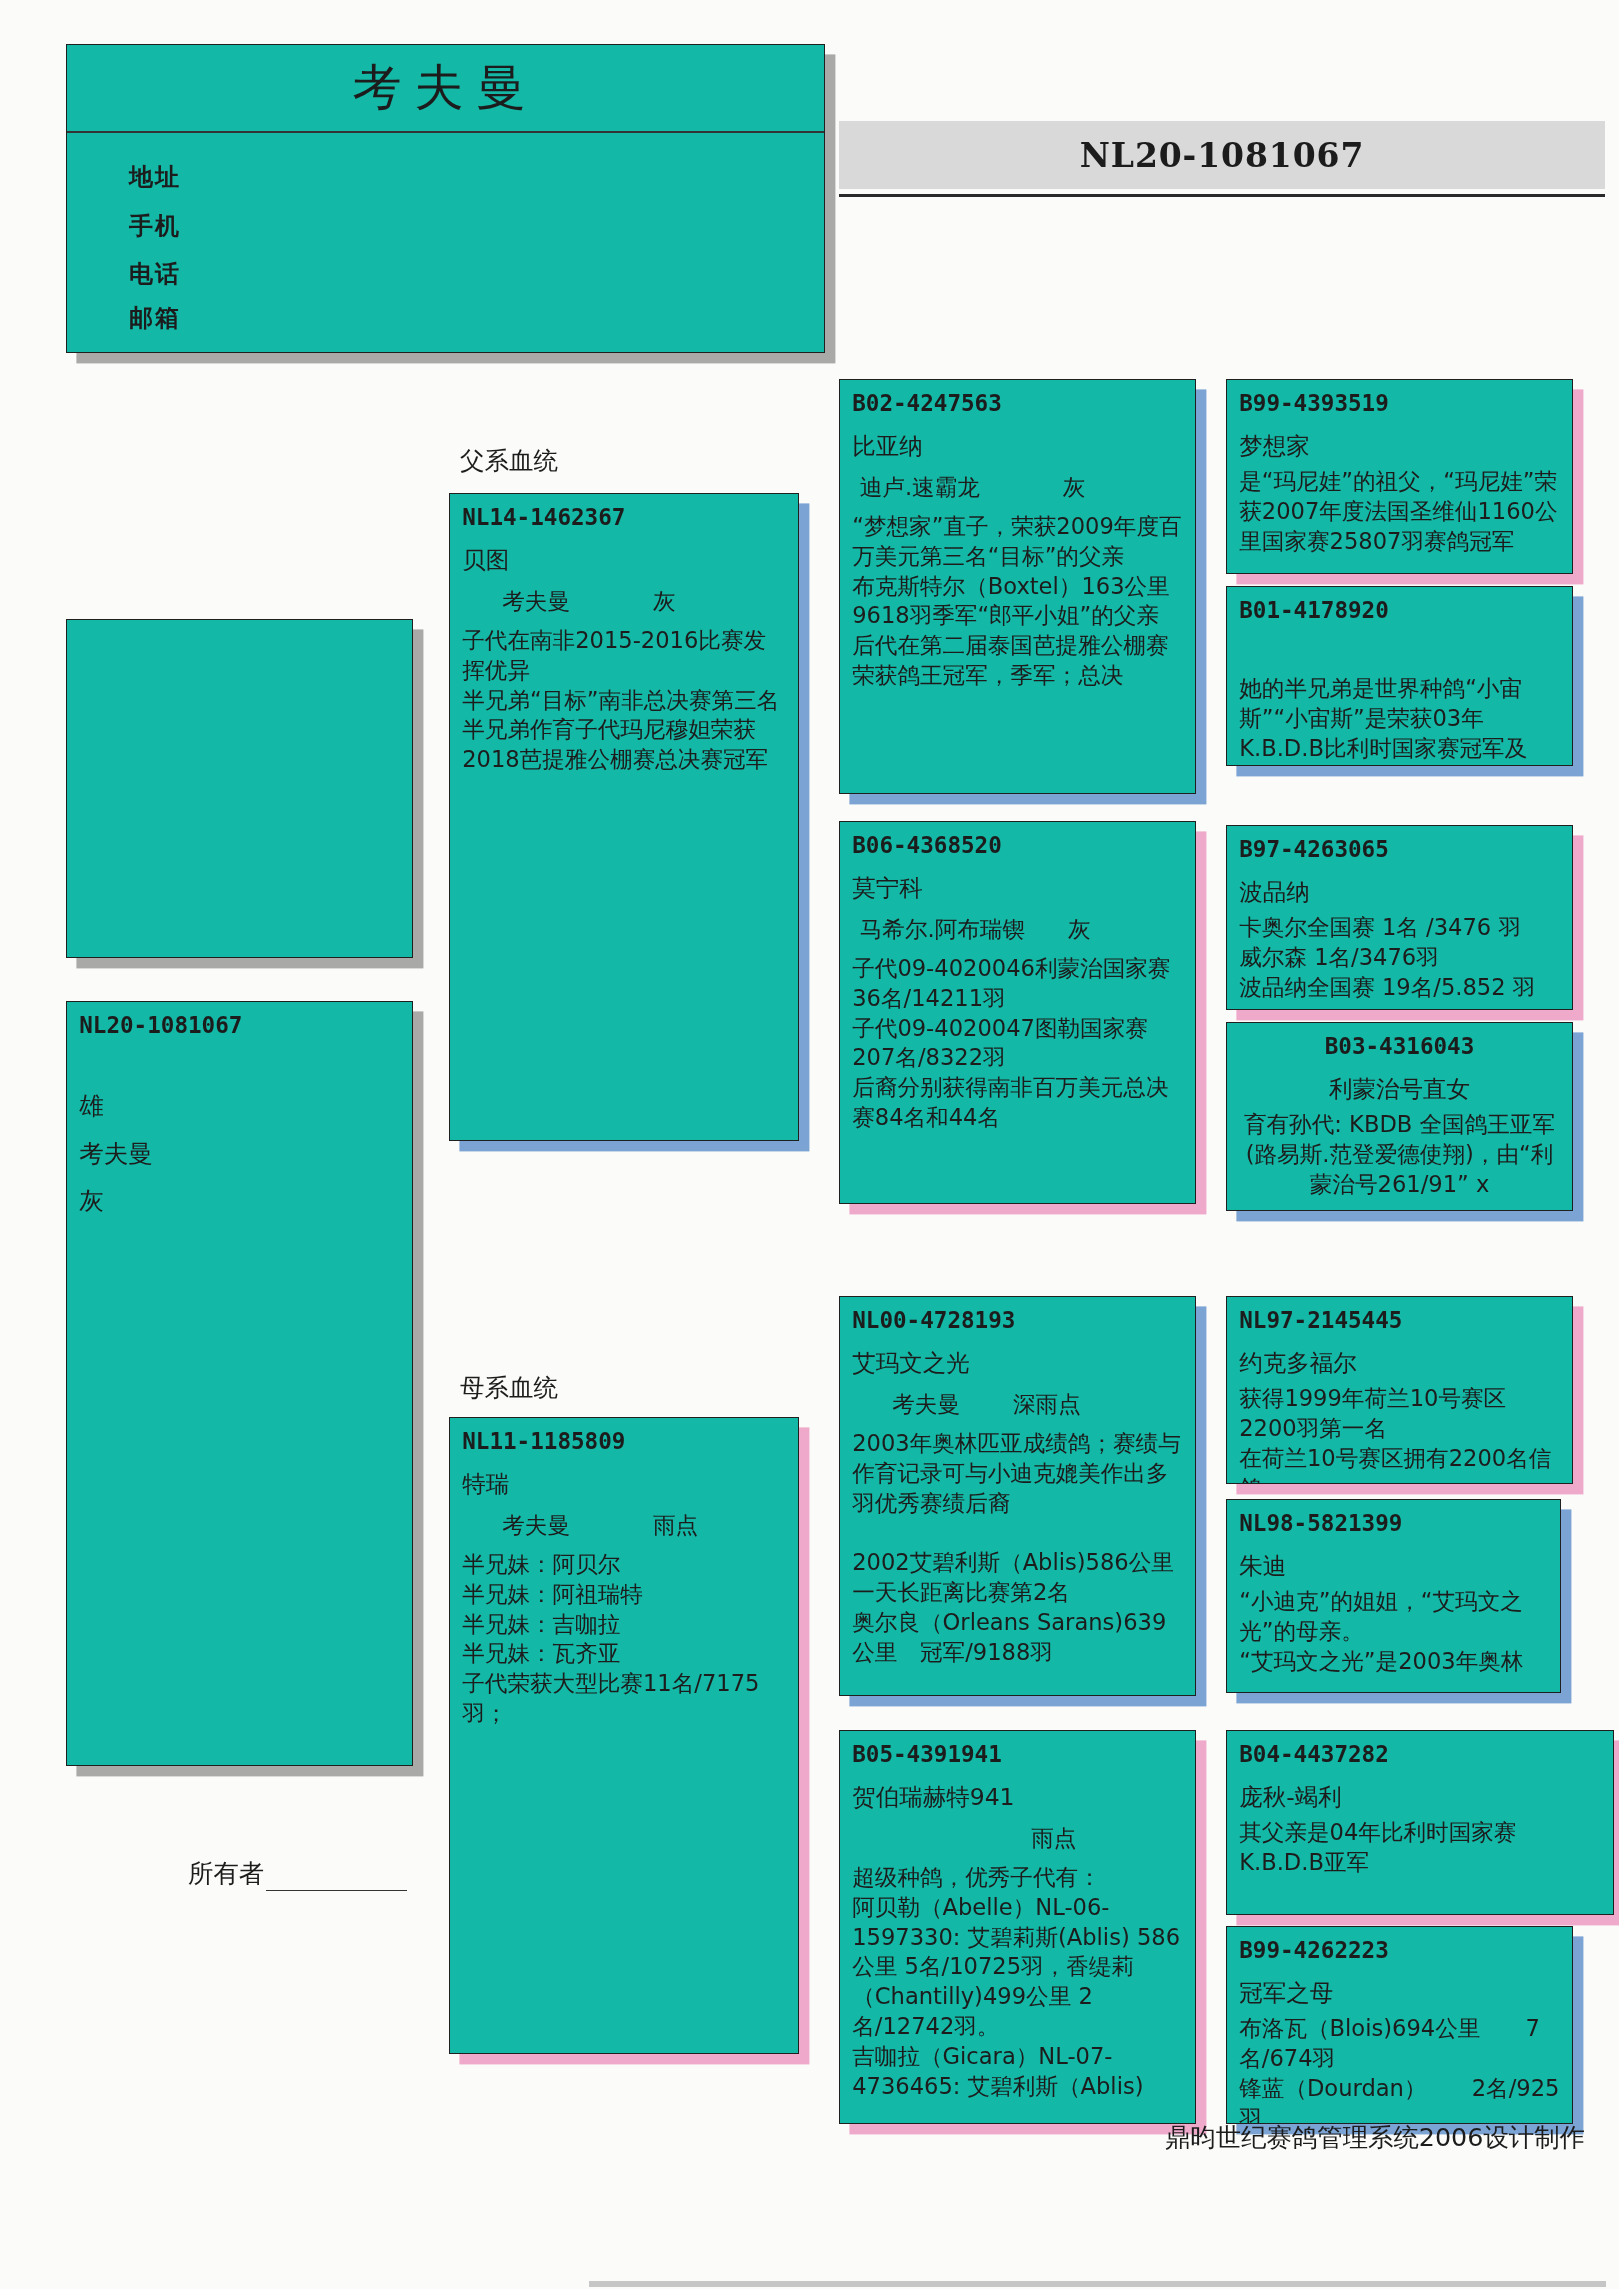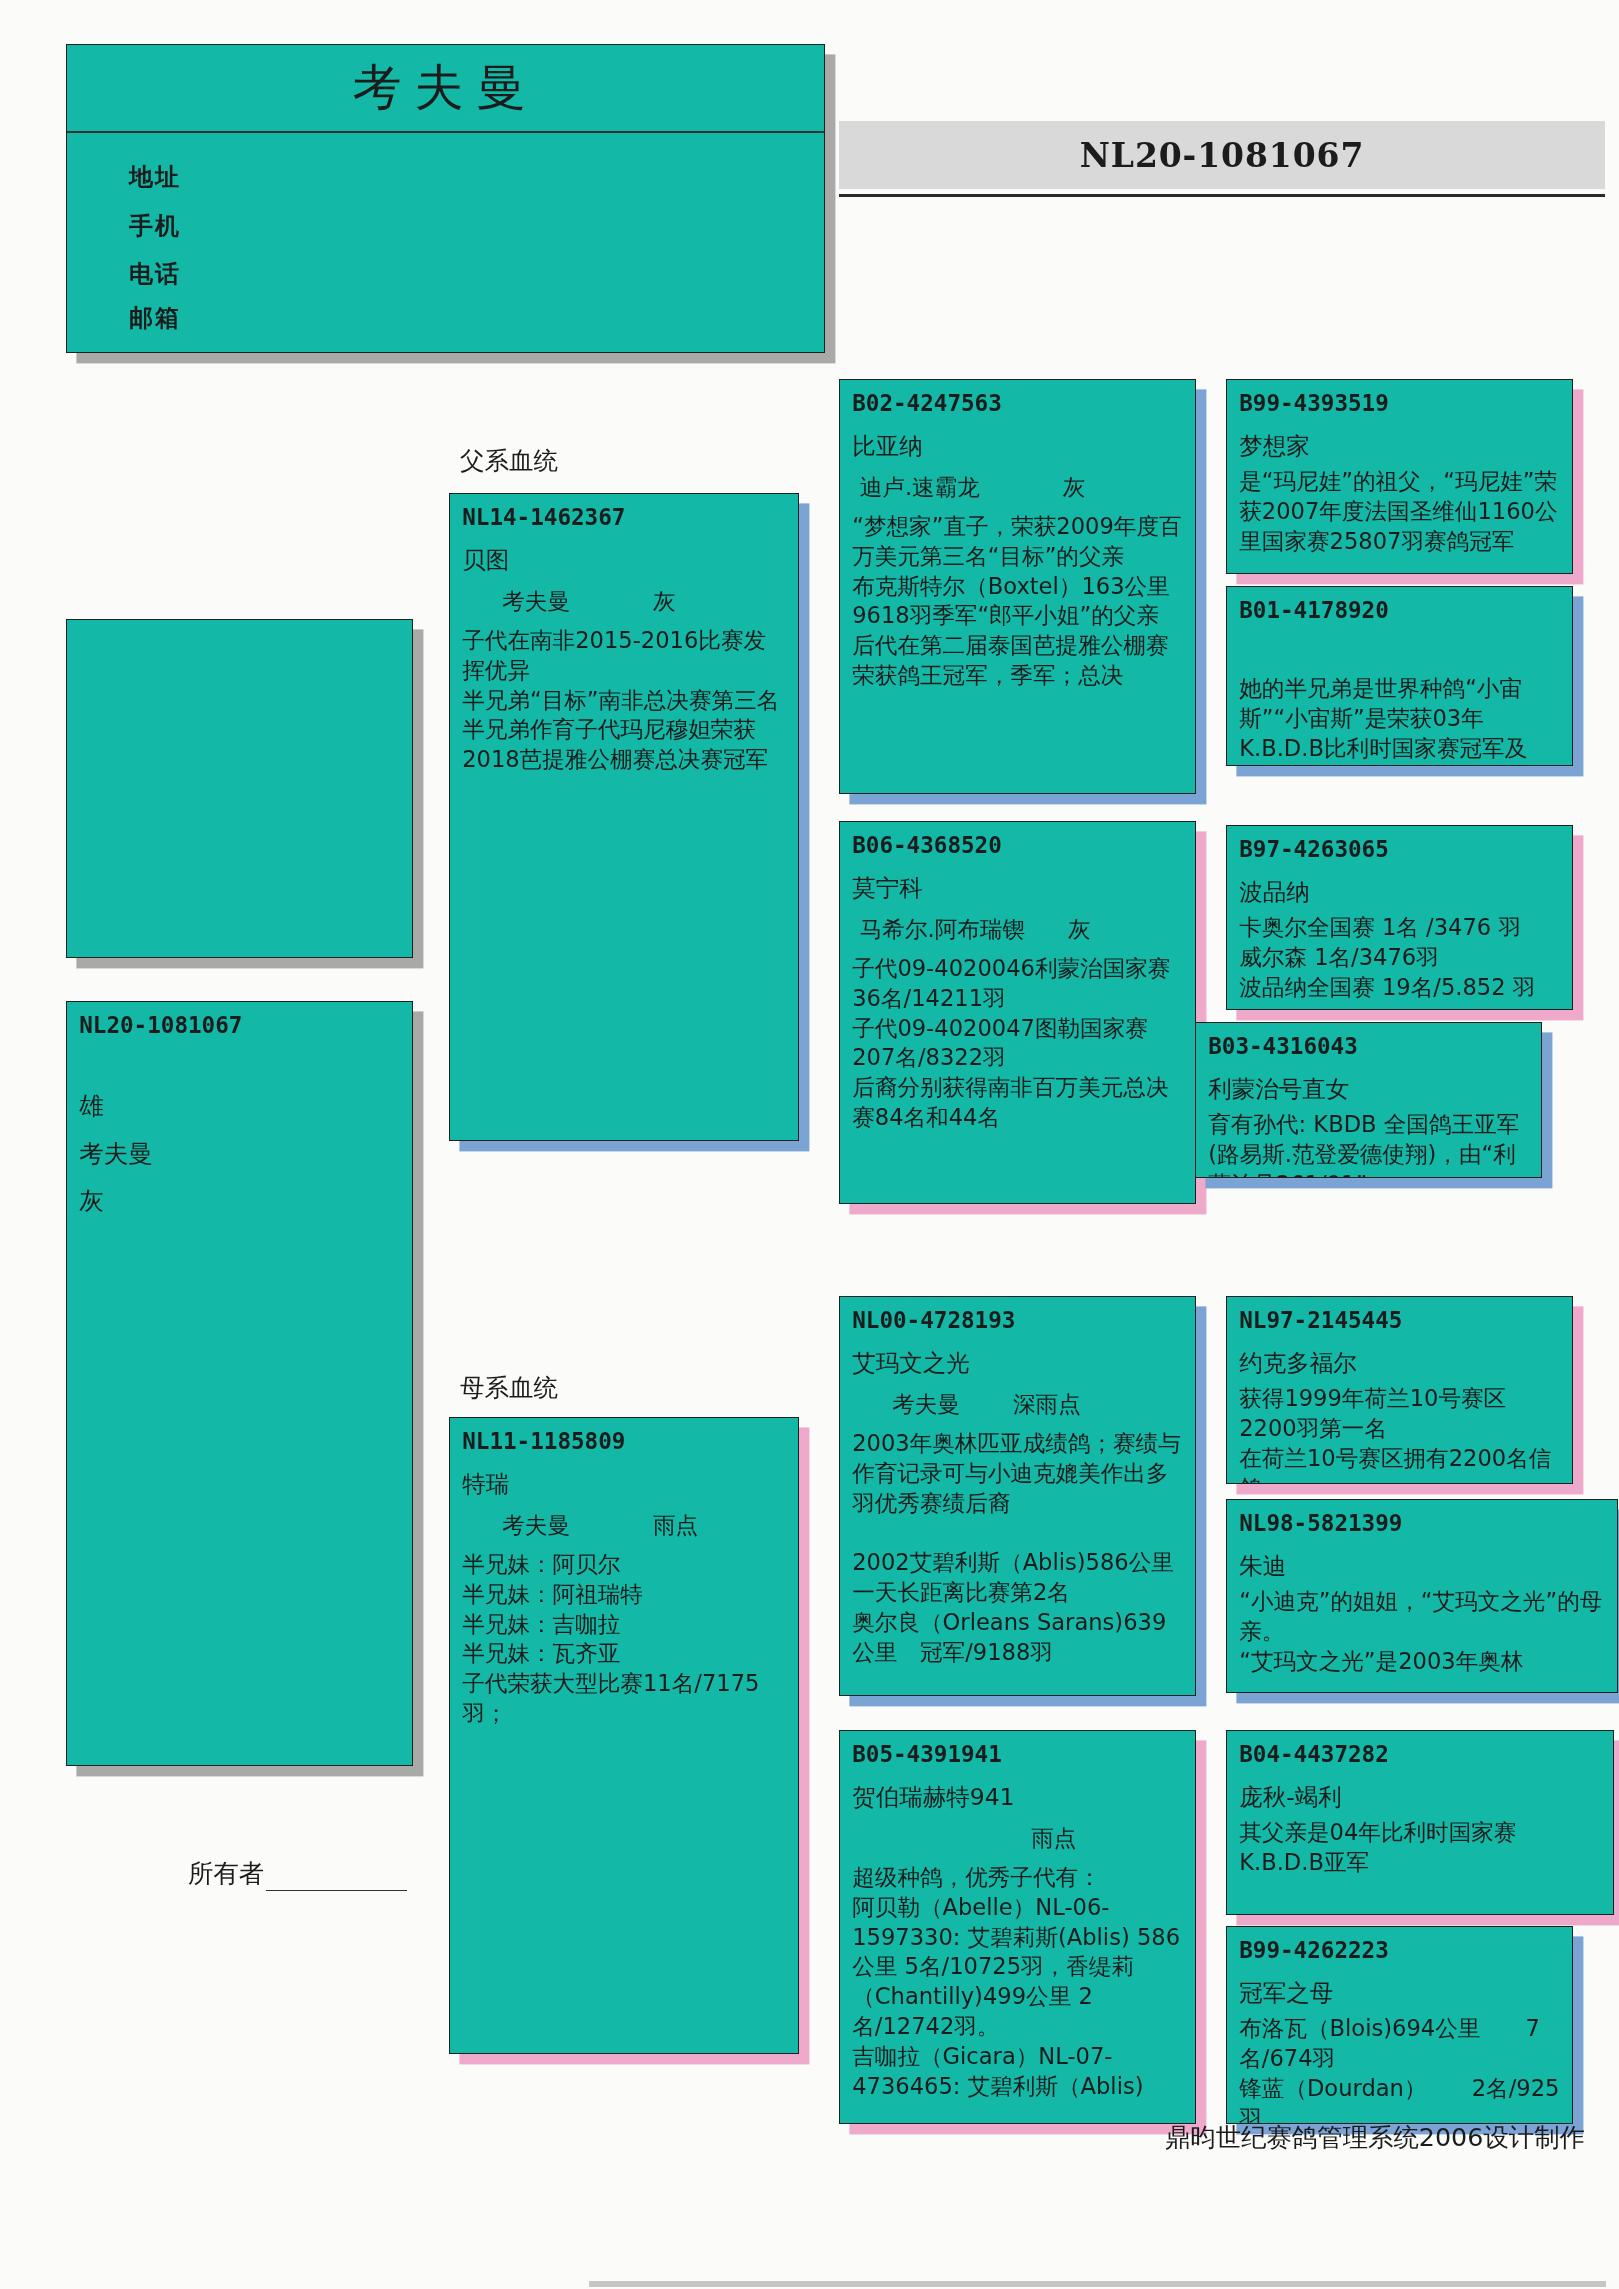--- a/index.html
+++ b/index.html
@@ -51,23 +51,23 @@
   .box-subject{ left:66px; top:1001px; width:347px; height:765px; }
   .box-father { left:449px; top:493px;  width:350px; height:648px; }
   .box-mother { left:449px; top:1417px; width:350px; height:637px; }
   .box-ff { left:839px; top:379px;  width:357px; height:415px; }
   .box-fm { left:839px; top:821px;  width:357px; height:383px; }
   .box-mf { left:839px; top:1296px; width:357px; height:400px; }
   .box-mm { left:839px; top:1730px; width:357px; height:394px; }
   .box-fff{ left:1226px; top:379px;  width:347px; height:195px; }
   .box-ffm{ left:1226px; top:586px;  width:347px; height:180px; }
   .box-fmf{ left:1226px; top:825px;  width:347px; height:185px; }
-  .box-fmm{ left:1195px; top:1022px; width:347px; height:156px; }
+  .box-fmm{ left:1226px; top:1022px; width:347px; height:189px;text-align:center; }
   .box-mff{ left:1226px; top:1296px; width:347px; height:188px; }
-  .box-mfm{ left:1226px; top:1499px; width:392px; height:194px; }
+  .box-mfm{ left:1226px; top:1499px; width:335px; height:194px; }
   .box-mmf{ left:1226px; top:1730px; width:388px; height:185px; }
   .box-mmm{ left:1226px; top:1926px; width:347px; height:198px; }
 
   
   .contact-title{
     position:absolute; top:11.3px; left:0; width:100%;
     text-align:center;
     font-family:"DejaVu Serif","Liberation Serif",serif;
     font-size:49px; letter-spacing:13px;
   }

